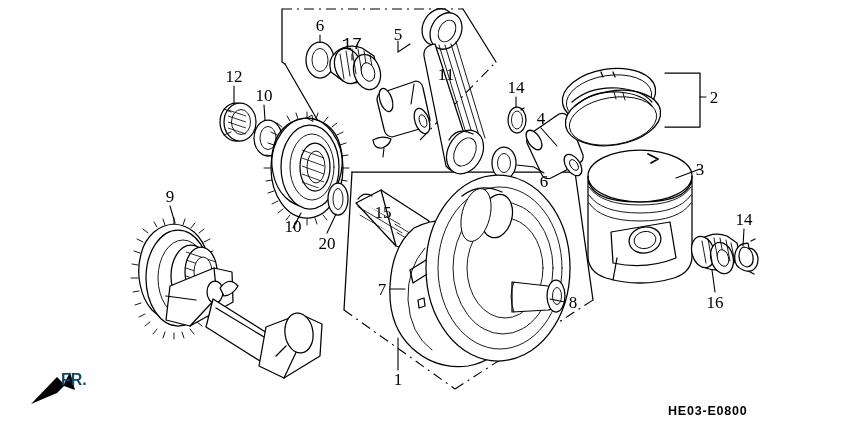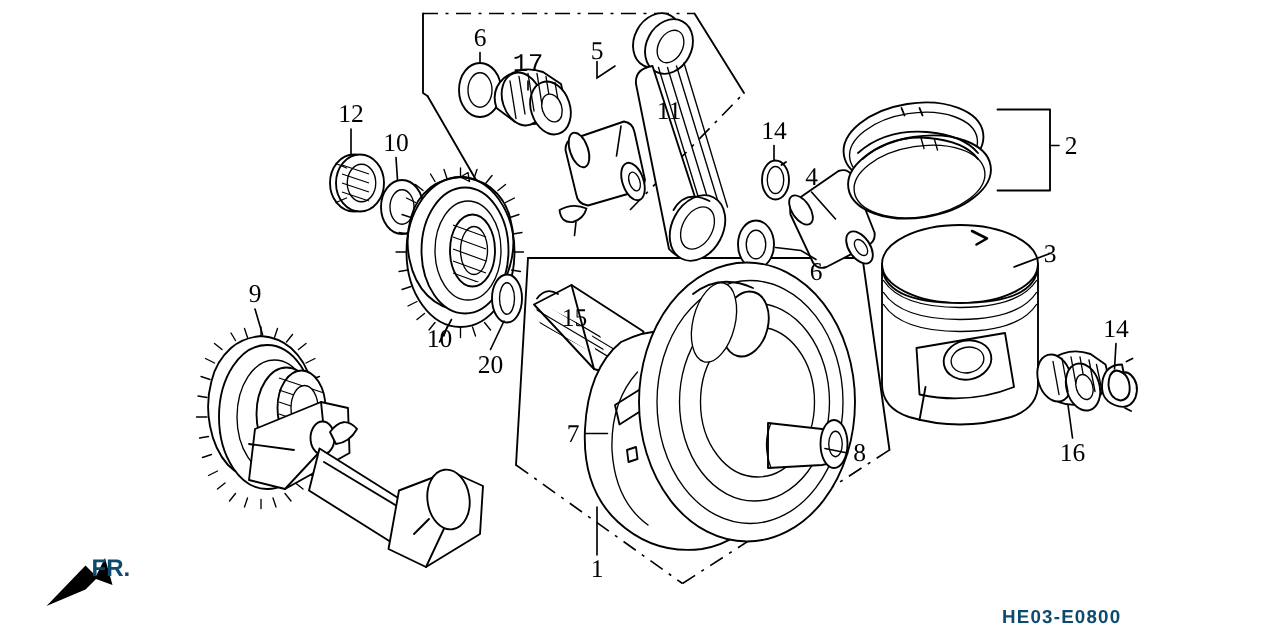--- a/index.html
+++ b/index.html
@@ -33,21 +33,21 @@
     letter-spacing: 0px;
   }
   #part-number {
     position: absolute;
     left: 668px;
     top: 404px;
     font-family: "Liberation Sans", "DejaVu Sans", sans-serif;
     font-size: 12.5px;
     font-weight: bold;
     letter-spacing: 0.8px;
-    color: #0c4a6e;
+    color: #000000;
     white-space: nowrap;
     text-align: center;
   }
   #fr-label {
     position: absolute;
     left: 61px;
     top: 371px;
     font-family: "Liberation Sans", "DejaVu Sans", sans-serif;
     font-size: 16px;
     font-weight: bold;

